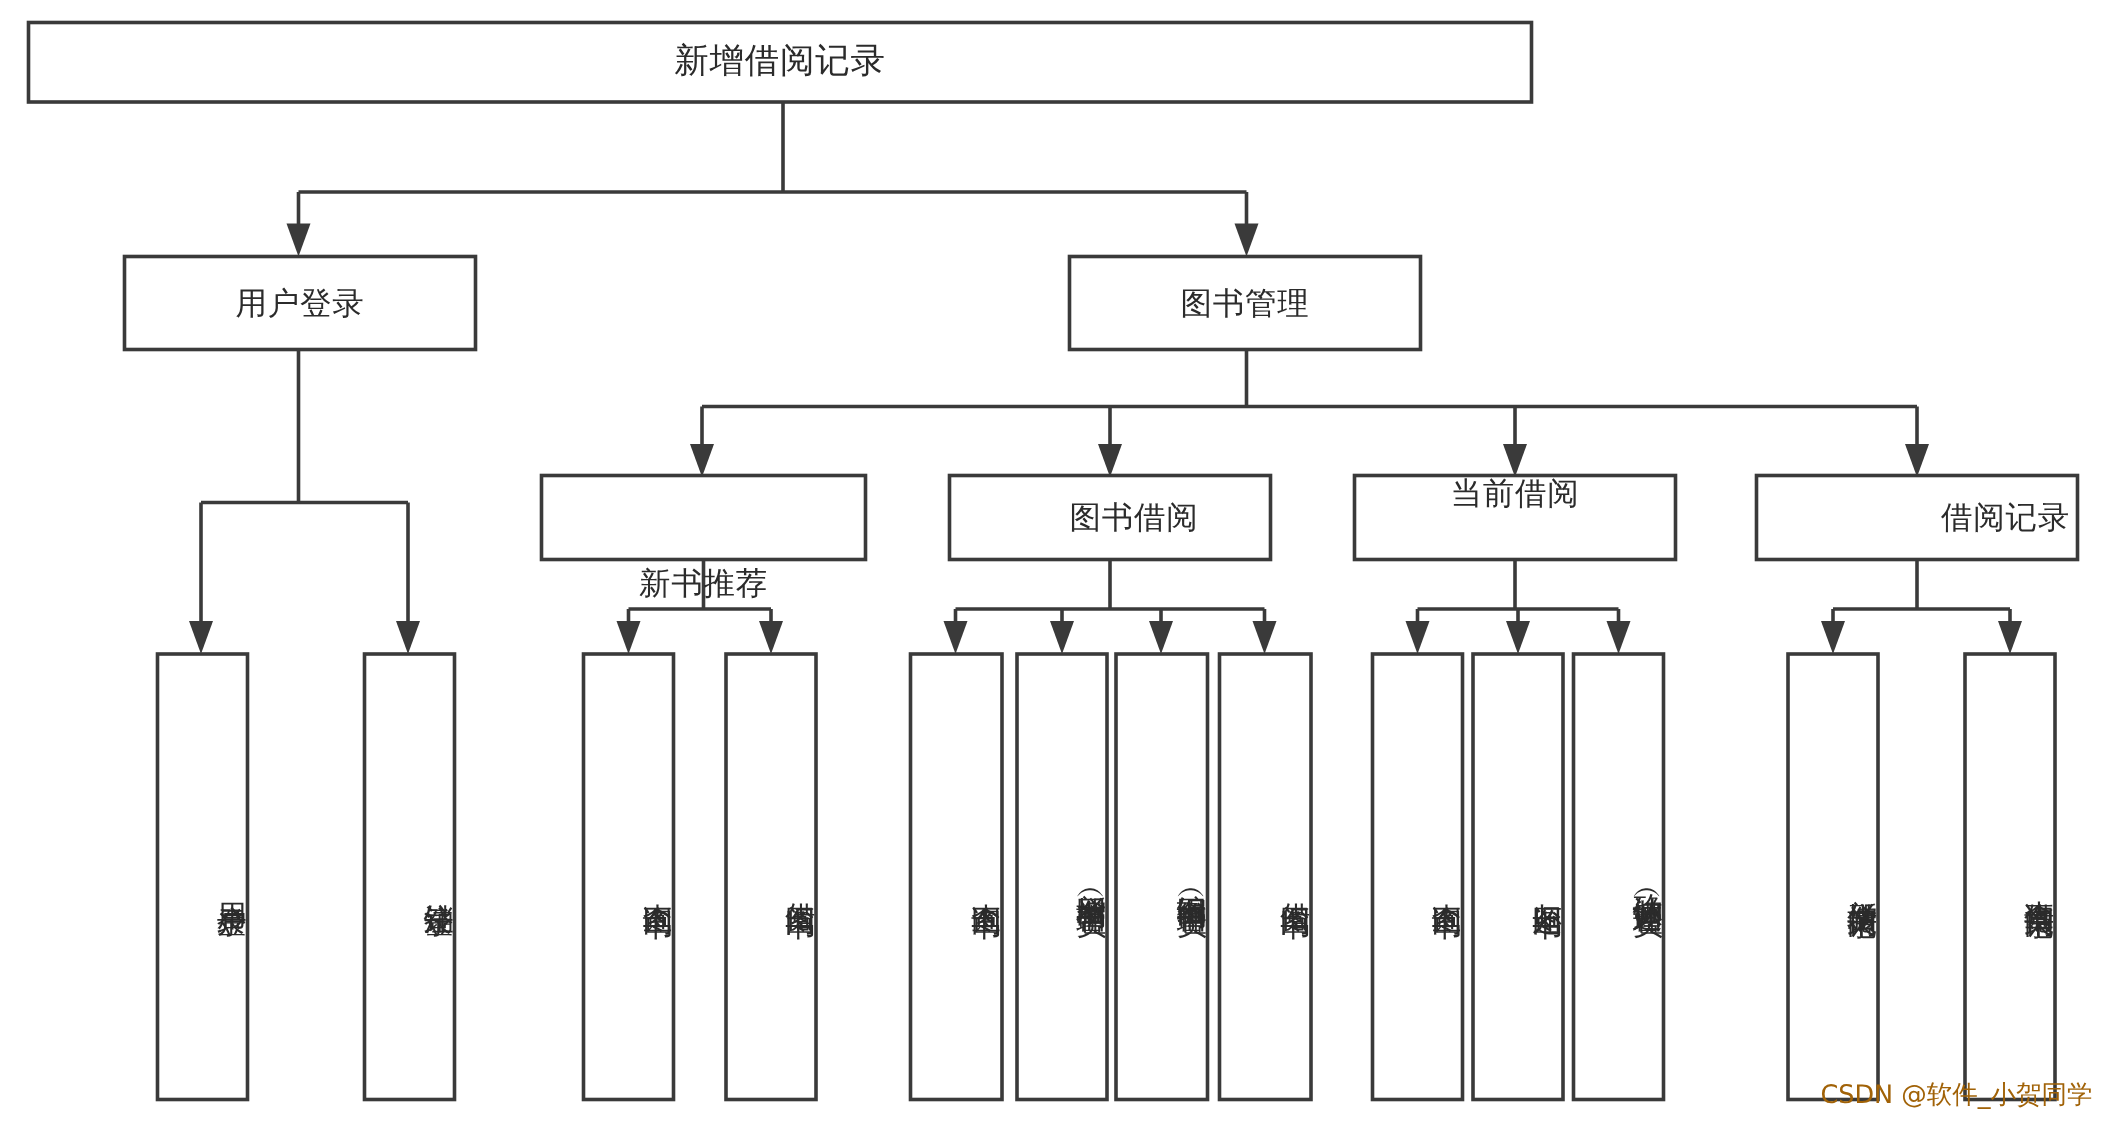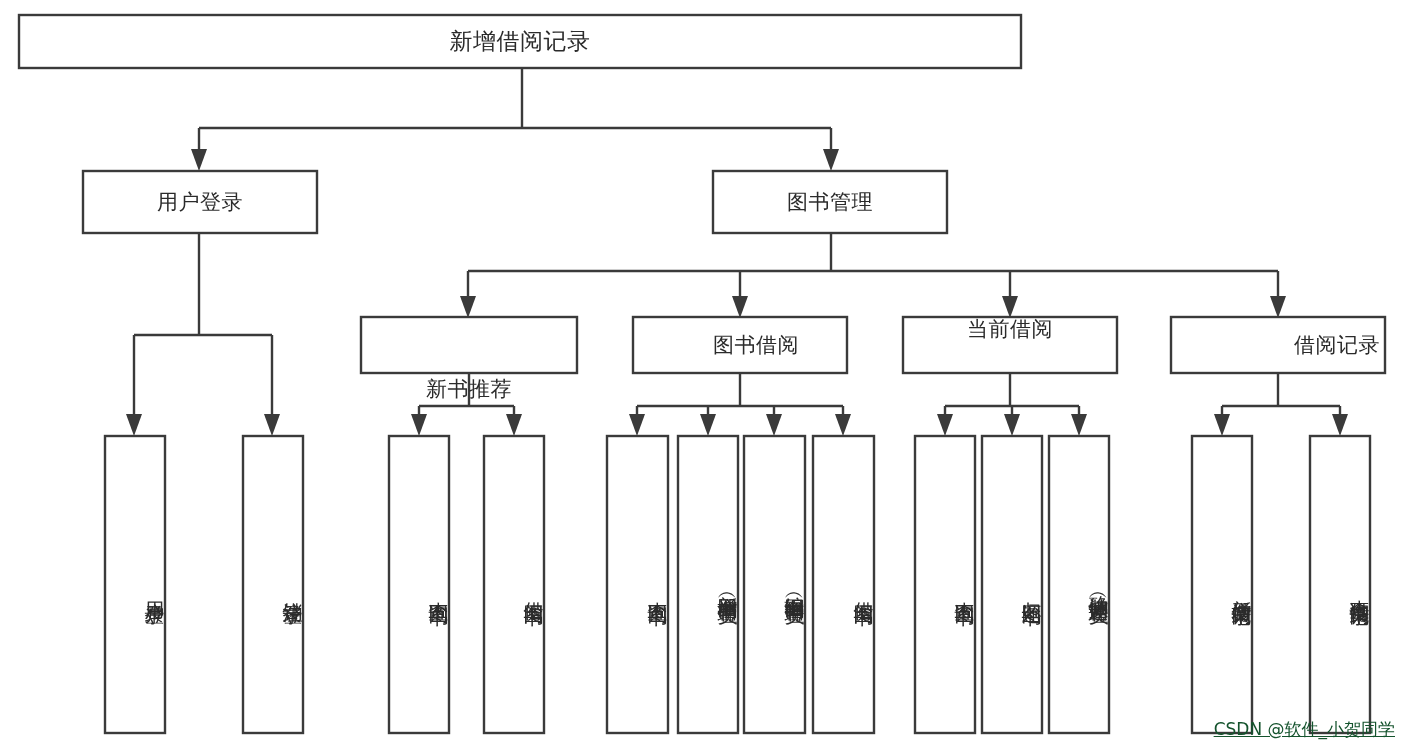--- a/index.html
+++ b/index.html
@@ -60,26 +60,25 @@
     align-items: flex-start;
     justify-content: center;
     padding-top: 4px;
     letter-spacing: 1.5px;
     font-size: 20px;
   }
   .watermark {
     position: absolute;
     right: 10px;
     bottom: 6px;
-    color: #14532d;
+    color: #a16207;
     font-size: 17px;
     font-family: "DejaVu Sans", "Liberation Sans", sans-serif;
     white-space: nowrap;
     pointer-events: none;
-    text-decoration: underline;
   }
 </style>
 </head>
 <body>
 
 <div id="diagram-root">
 
   <svg id="tree-svg" viewBox="0 0 1405 747">
     <defs>
       <g id="ah">

